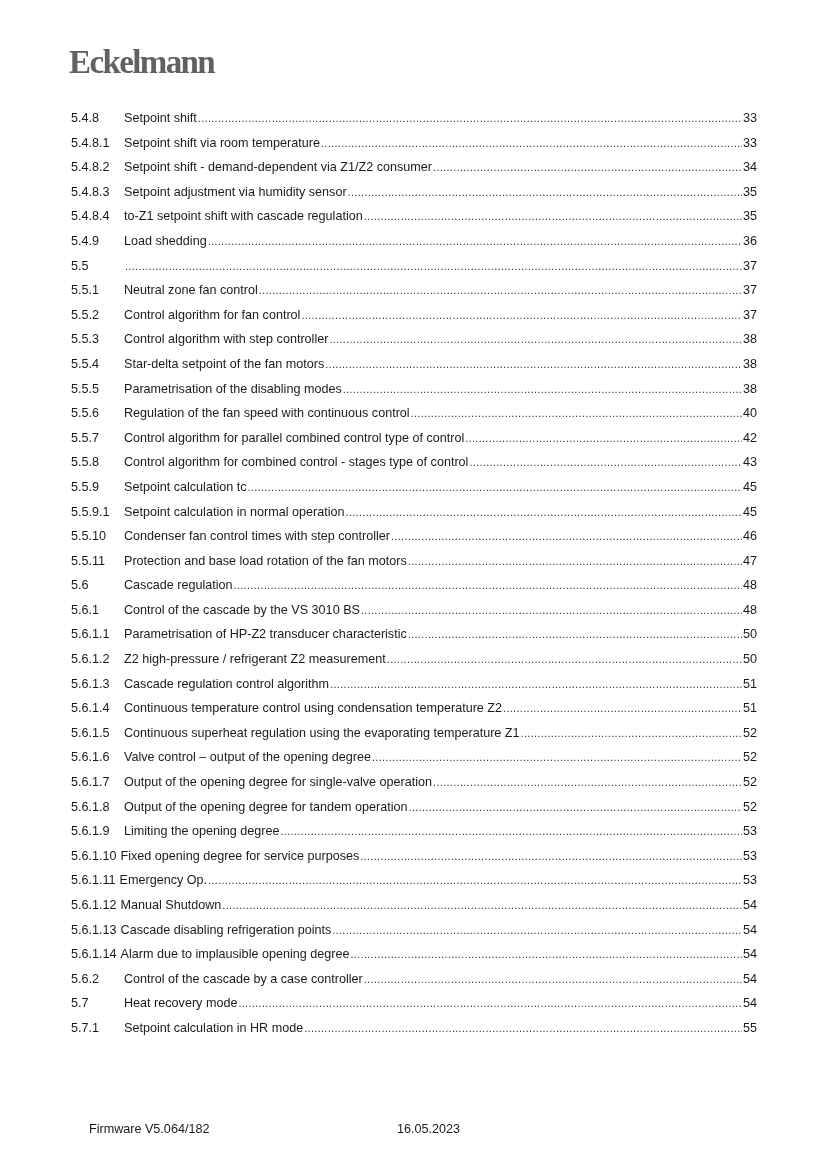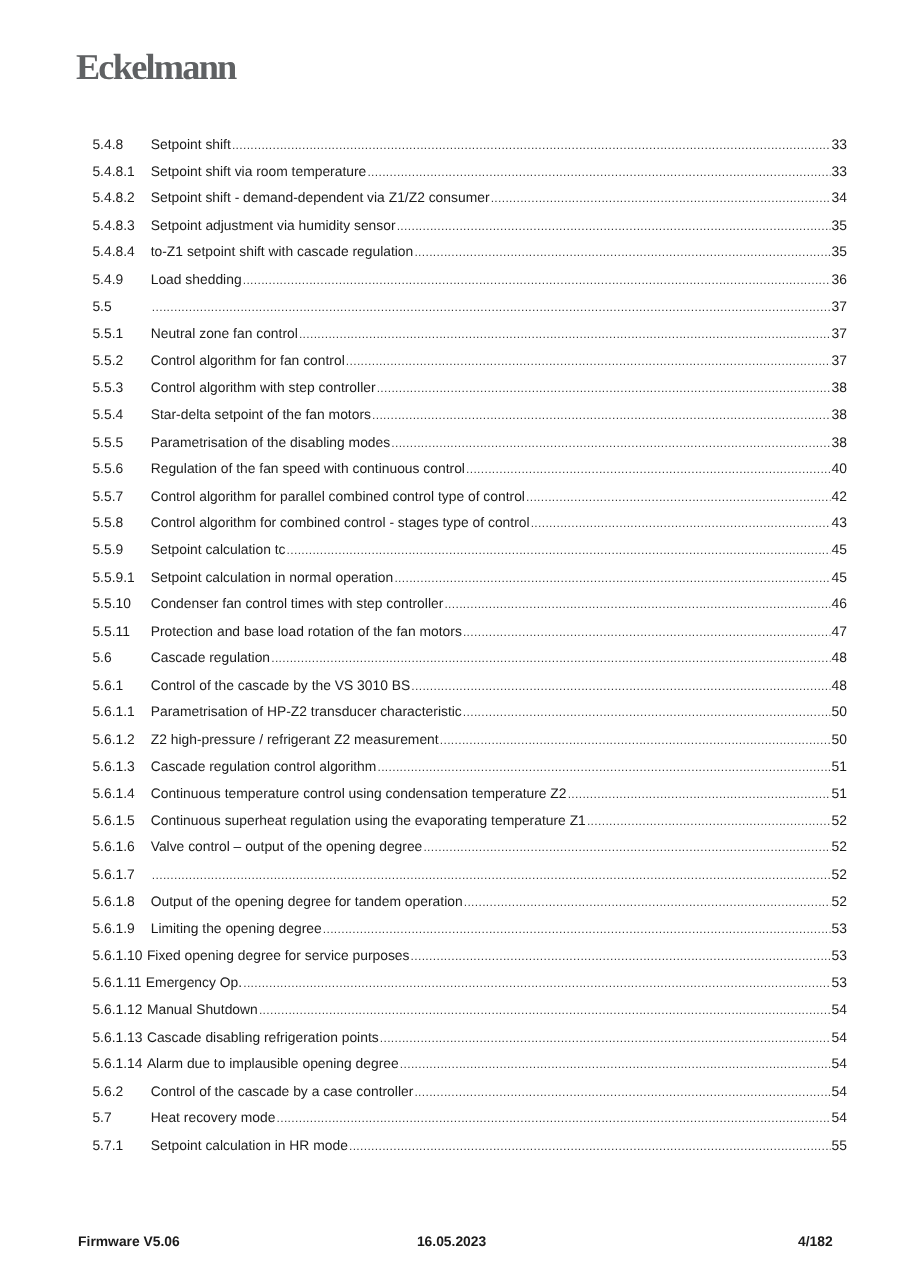--- a/index.html
+++ b/index.html
@@ -8,42 +8,42 @@
       font-family: "Liberation Sans", sans-serif; color: #1a1a1a;
     }
     .logo {
       position: absolute; left: 69px; top: 42px;
       font-family: Liberation Serif, serif;
       font-weight: 700; font-size: 33px; letter-spacing: -1.6px;
       color: #5f6163; line-height: 40px;
     }
     .toc {
       position: absolute; left: 71px; top: 109px; width: 686px;
-      margin: 13px; padding: 0; list-style: none;
+      margin: 0; padding: 0; list-style: none;
     }
     .toc-row {
       display: flex; align-items: baseline;
       height: 24.6px; font-size: 12.6px; line-height: 18px;
       white-space: nowrap; overflow: hidden;
     }
     .toc-row .num { width: 53px; flex: 0 0 53px; }
     .toc-row .num.long { width: auto; flex: 0 0 auto; padding-right: 4px; }
     .toc-row .title { flex: 0 0 auto; }
     .toc-row .leader {
       flex: 1 1 auto; overflow: hidden; margin: 0 1px;
       color: #333; letter-spacing: 0.3px; font-size: 11px;
     }
     .toc-row .leader::before {
       content: "........................................................................................................................................................................................................................................................................";
     }
     .toc-row .page { flex: 0 0 auto; }
     .toc-row.bold { font-weight: 400; }
     .footer {
-      position: absolute; left: 71px; top: 1122px; width: 686px;
-      font-size: 12.6px; display: flex; justify-content: space-between; font-weight: bold;
+      position: absolute; left: 89px; top: 1122px; width: 686px;
+      font-size: 12.6px; display: flex; 
     }
     .footer .center { position: absolute; left: 308px; }
   </style>
 </head>
 <body>
 
 <div class="logo">Eckelmann</div>
 
 <ul class="toc" id="toc">
     <li class="toc-row">
@@ -202,20 +202,21 @@
       <span class="page">52</span>
     </li>
     <li class="toc-row">
       <span class="num">5.6.1.6</span>
       <span class="title">Valve control – output of the opening degree</span>
       <span class="leader"></span>
       <span class="page">52</span>
     </li>
     <li class="toc-row">
       <span class="num">5.6.1.7</span>
+      <span class="title">Output of the opening degree for single-valve operation</span>
       <span class="leader"></span>
       <span class="page">52</span>
     </li>
     <li class="toc-row">
       <span class="num">5.6.1.8</span>
       <span class="title">Output of the opening degree for tandem operation</span>
       <span class="leader"></span>
       <span class="page">52</span>
     </li>
     <li class="toc-row">

